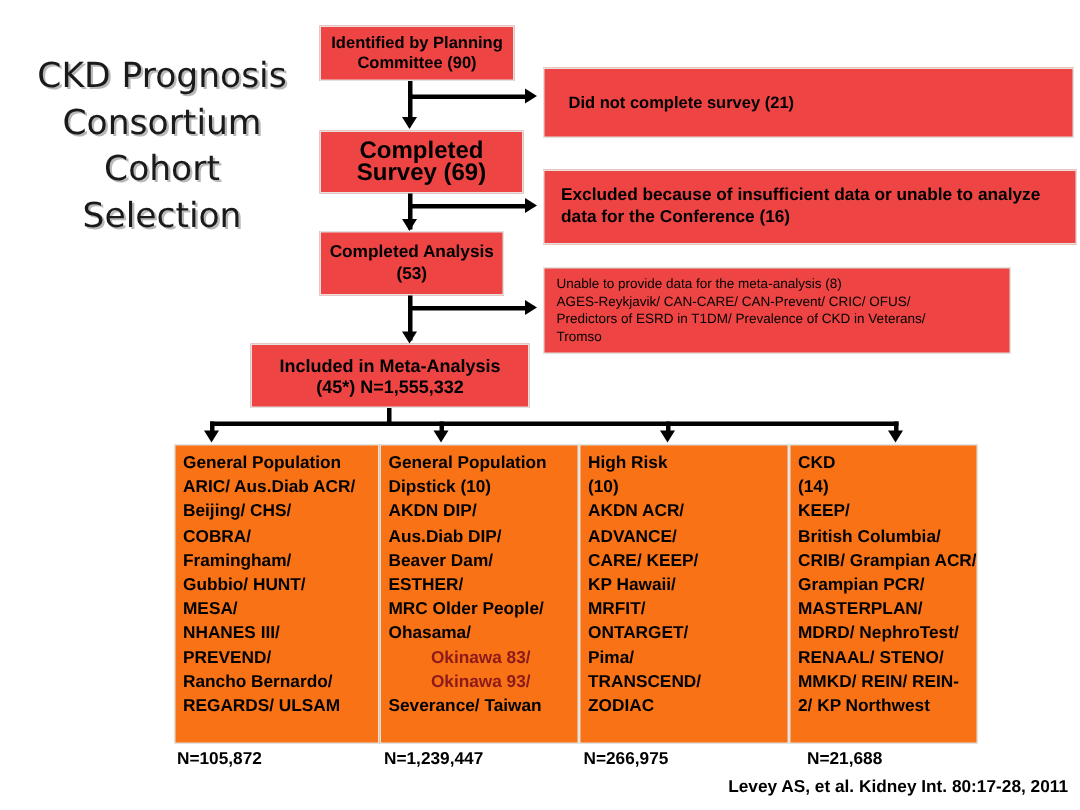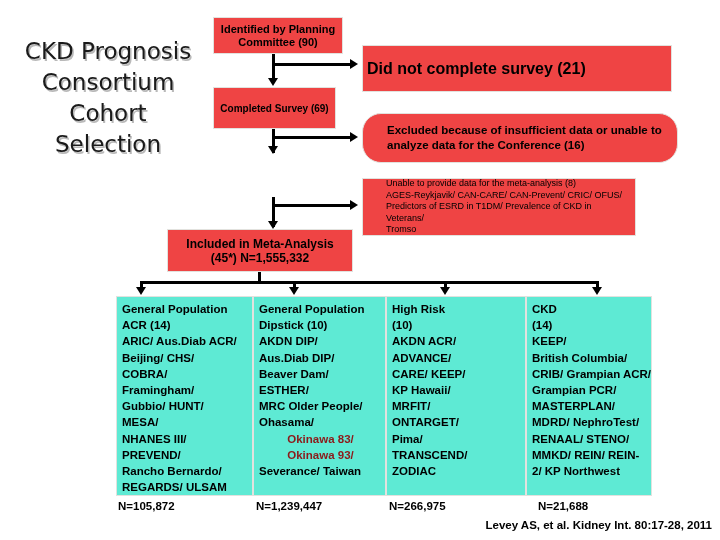--- a/index.html
+++ b/index.html
@@ -41,44 +41,44 @@
     padding:2px 4px;
   }
   .box.left-align{
     justify-content:flex-start;
     text-align:left;
   }
 
   
   #box-identified{ left:213px; top:17px;  width:130px; height:37px;
                    font-size:11px; line-height:12.5px; }
-  #box-survey    { left:213px; top:87px;  width:123px; height:42px;
-                   font-size:10px; line-height:15px; }
+  #box-survey    { left:213px; top:87px;  width:136px; height:42px;
+                   font-size:16px; line-height:15px; }
   #box-analysis  { left:213px; top:154px; width:123px; height:43px;
                    font-size:11.5px; line-height:15px; }
   #box-included  { left:167px; top:229px; width:186px; height:43px;
                    font-size:12px; line-height:14px; }
 
   
-  #box-excl-1{ left:362px; top:45px;  width:310px; height:47px;
-               font-size:16px; line-height:14px; padding-left:4px; }
-  #box-excl-2{ left:362px; top:113px; width:316px; height:50px;
-               font-size:11.5px; line-height:15px; padding-left:24px;border-radius:19px; }
-  #box-excl-3{ left:362px; top:178px; width:274px; height:58px;
+  #box-excl-1{ left:362px; top:45px;  width:354px; height:47px;
+               font-size:11px; line-height:14px; padding-left:16px; }
+  #box-excl-2{ left:362px; top:113px; width:356px; height:50px;
+               font-size:11.5px; line-height:15px; padding-left:11px; }
+  #box-excl-3{ left:362px; top:178px; width:312px; height:58px;
                font-size:9px; line-height:11.5px; font-weight:normal;
-               padding-left:23px; }
+               padding-left:8px; }
   #box-excl-3 .det{ display:block; }
 
   
   .col{
     position:absolute;
     box-sizing:border-box;
     top:296px; height:200px;
     border:1px solid #e2e2de;
-    background:#5eead4;
+    background:#f97316;
     font-family:"Liberation Sans", sans-serif;
     font-weight:bold;
     font-size:11.5px;
     line-height:16.2px;
     color:#000000;
     padding:4px 3px 2px 5px;
     overflow:hidden;
   }
   #col-0{ left:116px; width:137px; }
   #col-1{ left:253px; width:133px; }
@@ -142,20 +142,21 @@
     <div>CKD Prognosis</div>
     <div>Consortium</div>
     <div>Cohort</div>
     <div>Selection</div>
   </div>
 
   <div class="box" id="box-identified">Identified by Planning Committee (90)</div>
 
   <div class="box" id="box-survey">Completed Survey (69)</div>
 
+  <div class="box" id="box-analysis">Completed Analysis (53)</div>
 
   <div class="box" id="box-included">Included in Meta-Analysis (45*) N=1,555,332</div>
 
   <div class="box left-align" id="box-excl-1">Did not complete survey (21)</div>
 
   <div class="box left-align" id="box-excl-2">Excluded because of insufficient data or unable to analyze data for the Conference (16)</div>
 
   <div class="box left-align" id="box-excl-3">
     <div>
       <span class="det">Unable to provide data for the meta-analysis (8)</span>
@@ -191,21 +192,20 @@
   <div class="arrow-d" style="left:289px; top:287px;"></div>
 
   <div class="ln-v" style="left:444px; top:281px; height:8px;"></div>
   <div class="arrow-d" style="left:440px; top:287px;"></div>
 
   <div class="ln-v" style="left:596px; top:281px; height:8px;"></div>
   <div class="arrow-d" style="left:592px; top:287px;"></div>
 
   <div class="col" id="col-0">
       <span class="ln">General Population</span>
-      <span class="ln">ACR (14)</span>
       <span class="ln">ARIC/ Aus.Diab ACR/</span>
       <span class="ln">Beijing/ CHS/</span>
       <span class="ln">COBRA/</span>
       <span class="ln">Framingham/</span>
       <span class="ln">Gubbio/ HUNT/</span>
       <span class="ln">MESA/</span>
       <span class="ln">NHANES III/</span>
       <span class="ln"> PREVEND/</span>
       <span class="ln">Rancho Bernardo/</span>
       <span class="ln">REGARDS/ ULSAM</span>

